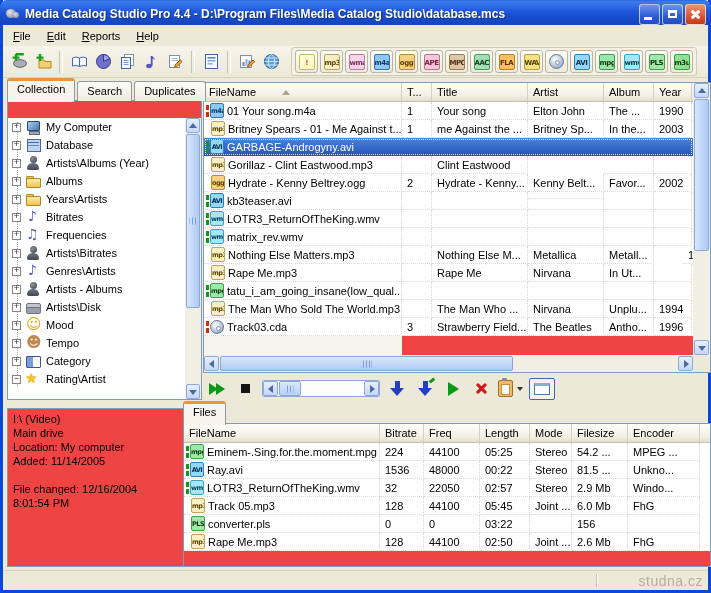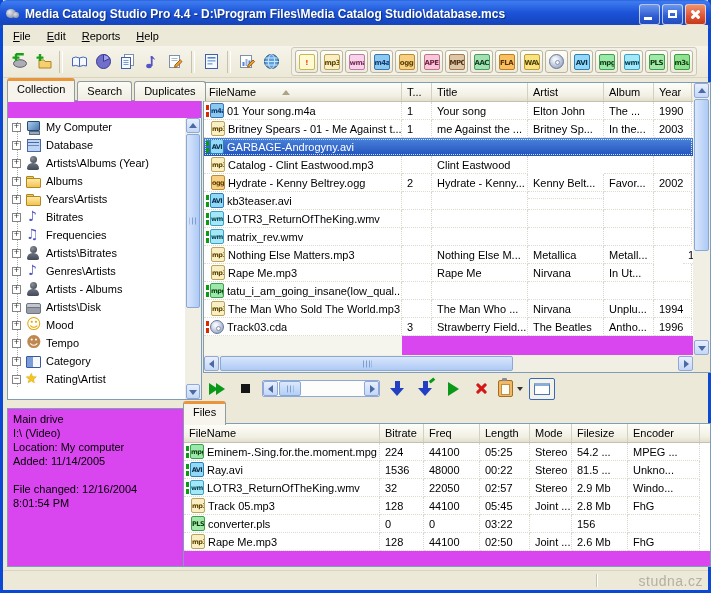--- a/index.html
+++ b/index.html
@@ -50,21 +50,21 @@
   .disc-icon.sm{width:14px;height:14px;}
 
   
   .tab{display:inline-block;height:19px;line-height:18px;padding:0 9px;background:linear-gradient(#FCFBF6,#EFEDE0);
     border:1px solid #919B9C;border-bottom:none;border-radius:3px 3px 0 0;margin-right:2px;position:relative;top:1px;}
   .tab.active{background:#F6F4EC;border-top:3px solid #E8953C;height:21px;top:-1px;line-height:17px;z-index:3;}
   .left-tabs{position:absolute;left:4px;top:79px;height:22px;z-index:3;}
   .files-tab-row{position:absolute;left:180px;top:402px;height:22px;z-index:3;}
 
   
-  .panel{position:absolute;border:1px solid #7F9DB9;background:#d946ef;box-sizing:border-box;}
+  .panel{position:absolute;border:1px solid #7F9DB9;background:#ef4444;box-sizing:border-box;}
   .tree-panel{left:4px;top:100px;width:195px;height:300px;}
   .tree-header{height:17px;line-height:16px;background:linear-gradient(#FDFCF8,#E9E6D8);border-bottom:1px solid #C9C5B4;
     padding-left:5px;color:#333;border-right:1px solid #C9C5B4;}
   .tree-body{position:absolute;left:0;top:17px;bottom:0;right:16px;overflow:hidden;background:#fff;}
   .tree-rail{position:absolute;left:9px;top:4px;bottom:12px;border-left:1px dotted #A8A8A8;}
   .trow{height:18px;display:flex;align-items:center;position:relative;padding-left:4px;}
   .expand{width:9px;height:9px;border:1px solid #848484;background:#fff;flex:none;margin-right:4px;
     font:9px/7px "Liberation Mono",monospace;text-align:center;color:#333;box-sizing:border-box;z-index:1;}
   .tlabel{white-space:nowrap;}
   .tico{position:relative;width:17px;height:16px;flex:none;margin-right:4px;}
@@ -422,22 +422,22 @@
       <span class="sb-thumb" style="height:62%;">
           <span class="grip"></span>
         </span>
       <span class="sb-btn sb-dn">
           <span class="arr dn"></span>
         </span>
     </div>
   </div>
 
   <div class="panel info-panel">
+      <div class="info-line">I:\ (Video)</div>
       <div class="info-line">Main drive</div>
-      <div class="info-line">I:\ (Video)</div>
       <div class="info-line">Location: My computer</div>
       <div class="info-line">Added: 11/14/2005</div>
       <div class="info-line">&nbsp;</div>
       <div class="info-line">File changed: 12/16/2004</div>
       <div class="info-line">8:01:54 PM</div>
     </div>
 
   <div class="vsplitter">
     <span class="tri t1"></span>
     <span class="tri t2"></span>
@@ -488,21 +488,21 @@
           <span class="lcell" style="width: 30px;"></span>
           <span class="lcell" style="width: 96px;"></span>
           <span class="lcell" style="width: 76px;"></span>
           <span class="lcell" style="width: 50px;"></span>
           <span class="lcell" style="width: 38px;"></span>
         </div>
         <div class="lrow">
           <span class="lcell c0" style="width: 198px;">
             <span class="marker"></span>
             <span class="page-icon sm" style="background: rgb(250, 239, 194); border-color: rgb(188, 164, 92); color: rgb(92, 68, 0);">mp3</span>
-            <span class="fname">Catalog - Clint Eastwood.mp3</span>
+            <span class="fname">Gorillaz - Clint Eastwood.mp3</span>
           </span>
           <span class="lcell" style="width: 30px;"></span>
           <span class="lcell" style="width: 96px;">Clint Eastwood</span>
           <span class="lcell" style="width: 76px; margin-top: 42px;">Gorillaz</span>
           <span class="lcell" style="width: 50px;"></span>
           <span class="lcell" style="width: 38px;"></span>
         </div>
         <div class="lrow">
           <span class="lcell c0" style="width: 198px;">
             <span class="marker"></span>
@@ -734,21 +734,21 @@
         <div class="lrow">
           <span class="lcell c0" style="width: 196px;">
             <span class="marker"></span>
             <span class="page-icon sm" style="background: rgb(250, 239, 194); border-color: rgb(188, 164, 92); color: rgb(92, 68, 0);">mp3</span>
             <span class="fname">Track 05.mp3</span>
           </span>
           <span class="lcell" style="width: 44px;">128</span>
           <span class="lcell" style="width: 56px;">44100</span>
           <span class="lcell" style="width: 50px;">05:45</span>
           <span class="lcell" style="width: 42px;">Joint ...</span>
-          <span class="lcell" style="width: 56px;">2.8 Mb</span>
+          <span class="lcell" style="width: 56px;">6.0 Mb</span>
           <span class="lcell" style="width: 72px;">FhG</span>
         </div>
         <div class="lrow">
           <span class="lcell c0" style="width: 196px;">
             <span class="marker"></span>
             <span class="page-icon sm" style="background: rgb(162, 232, 170); border-color: rgb(64, 160, 72); color: rgb(10, 56, 10);">PLS</span>
             <span class="fname">converter.pls</span>
           </span>
           <span class="lcell" style="width: 44px;">0</span>
           <span class="lcell" style="width: 56px;">0</span>

